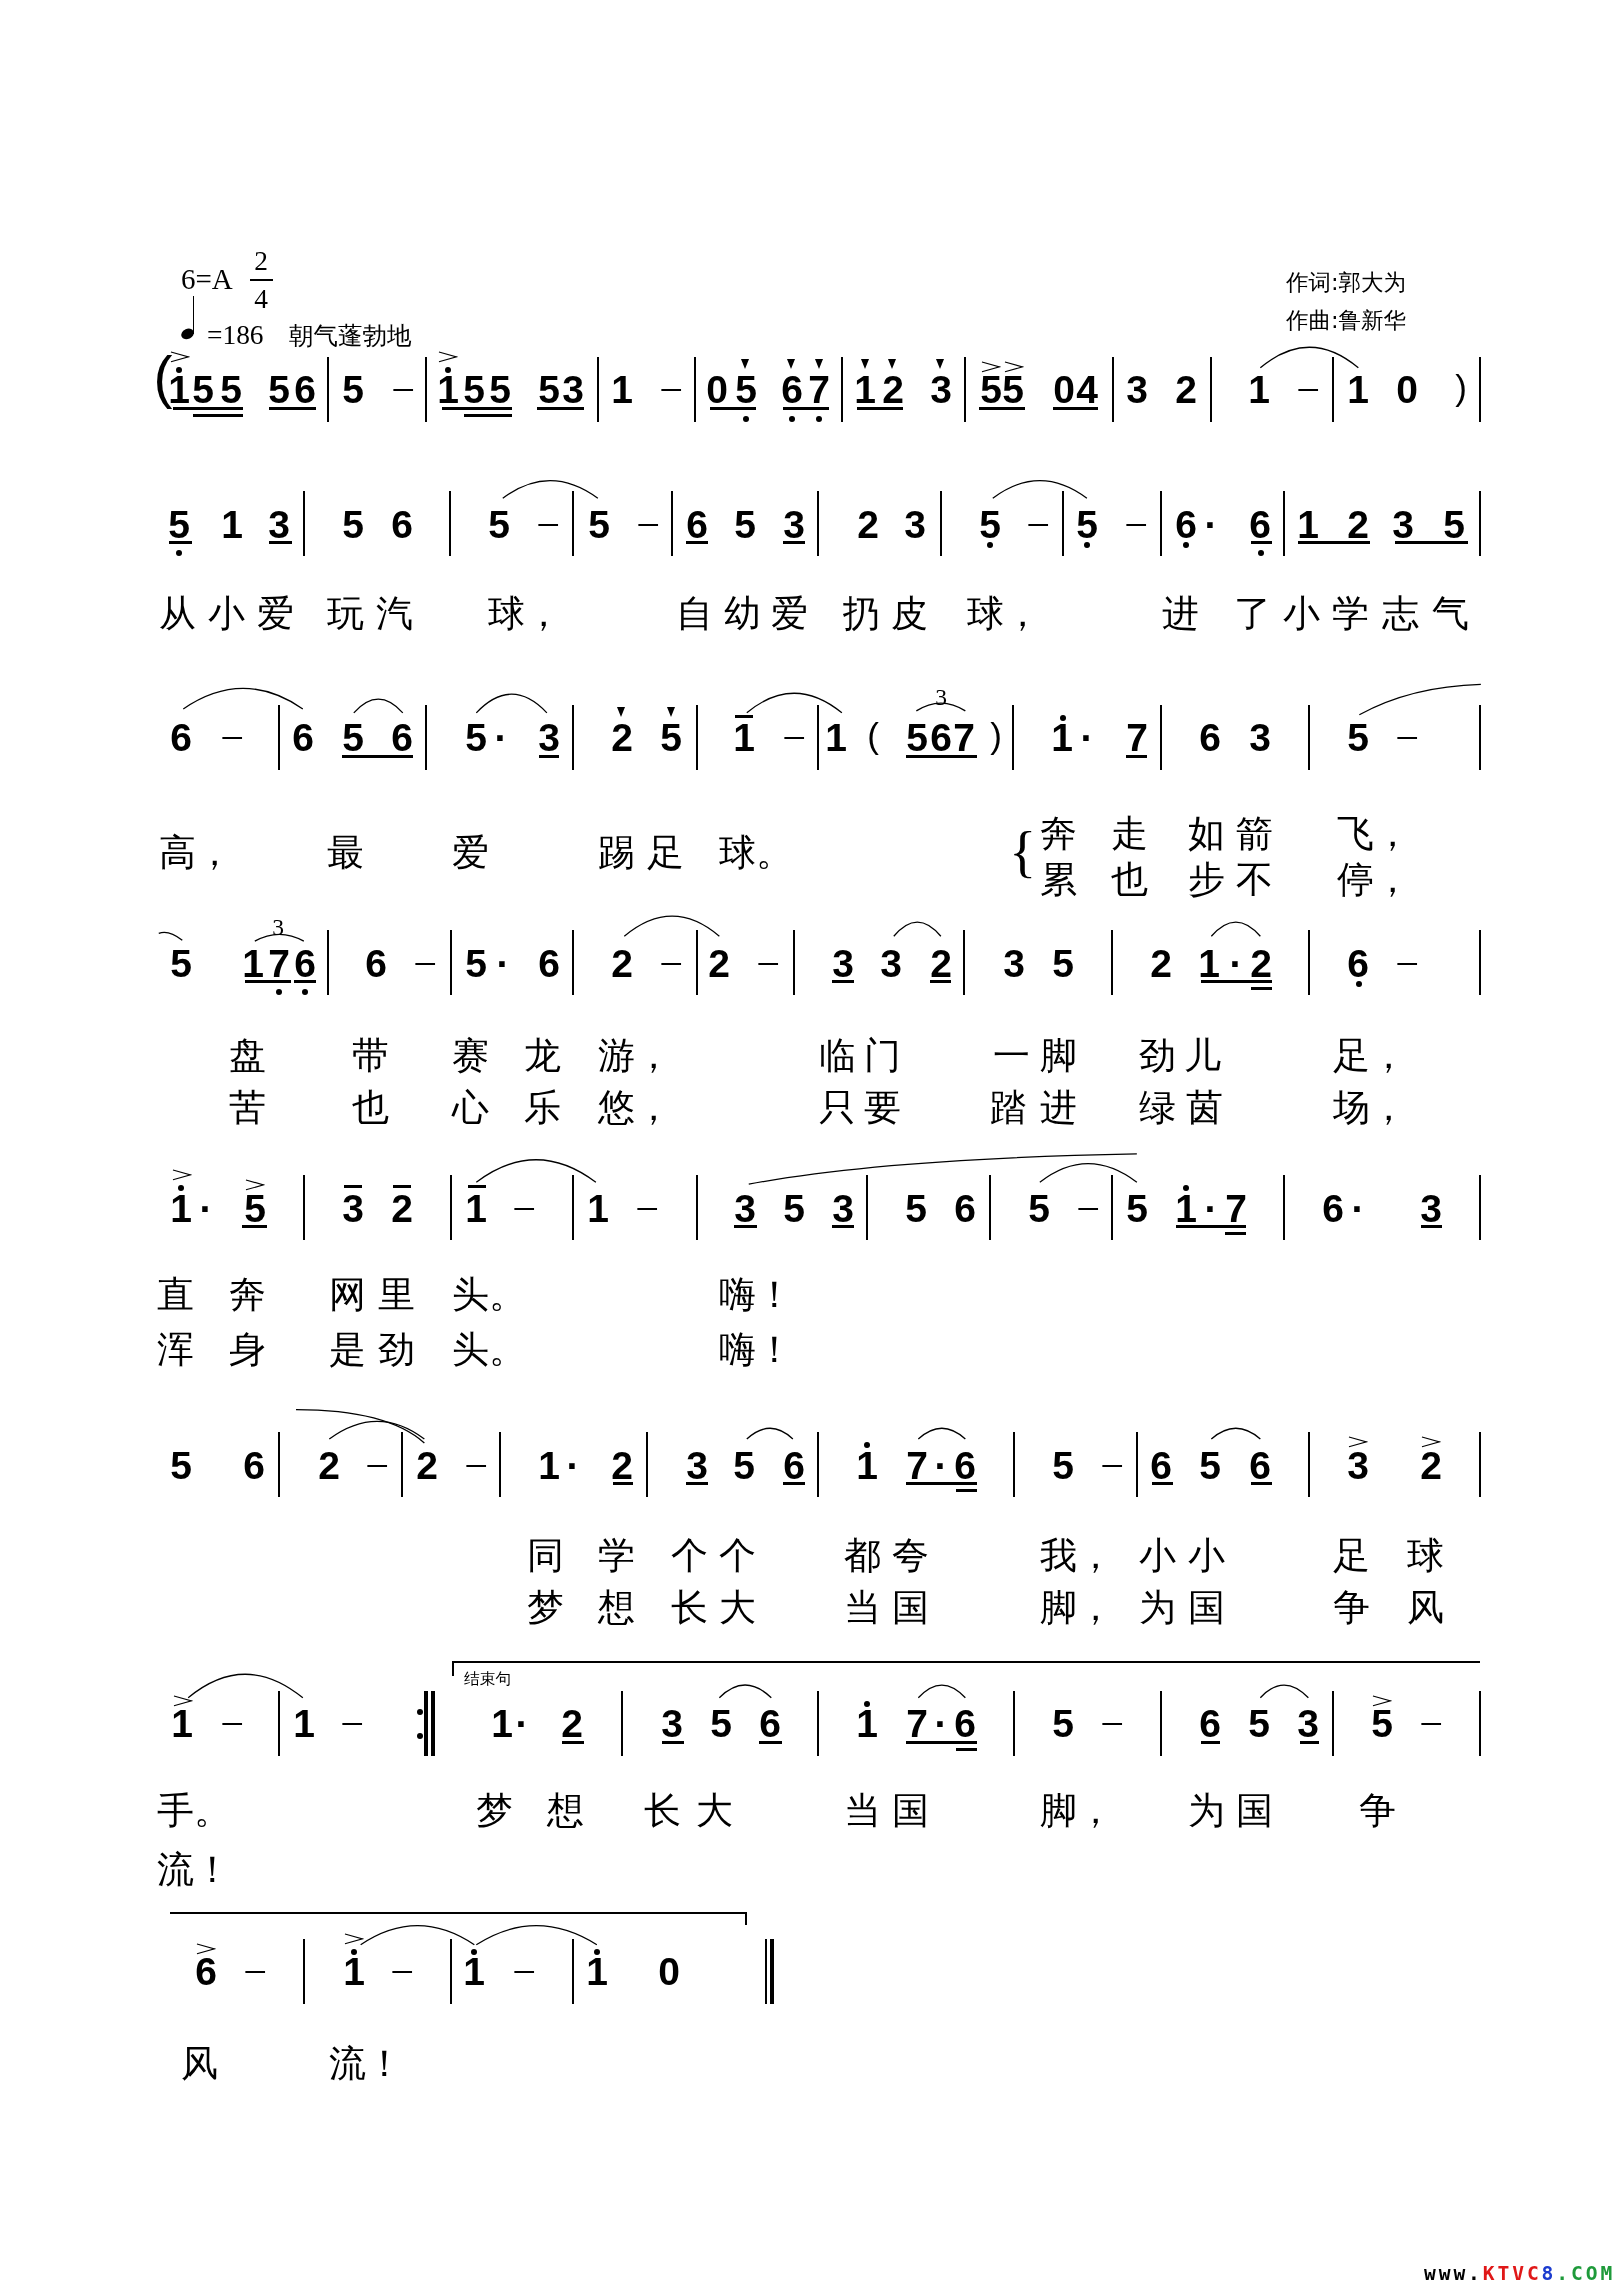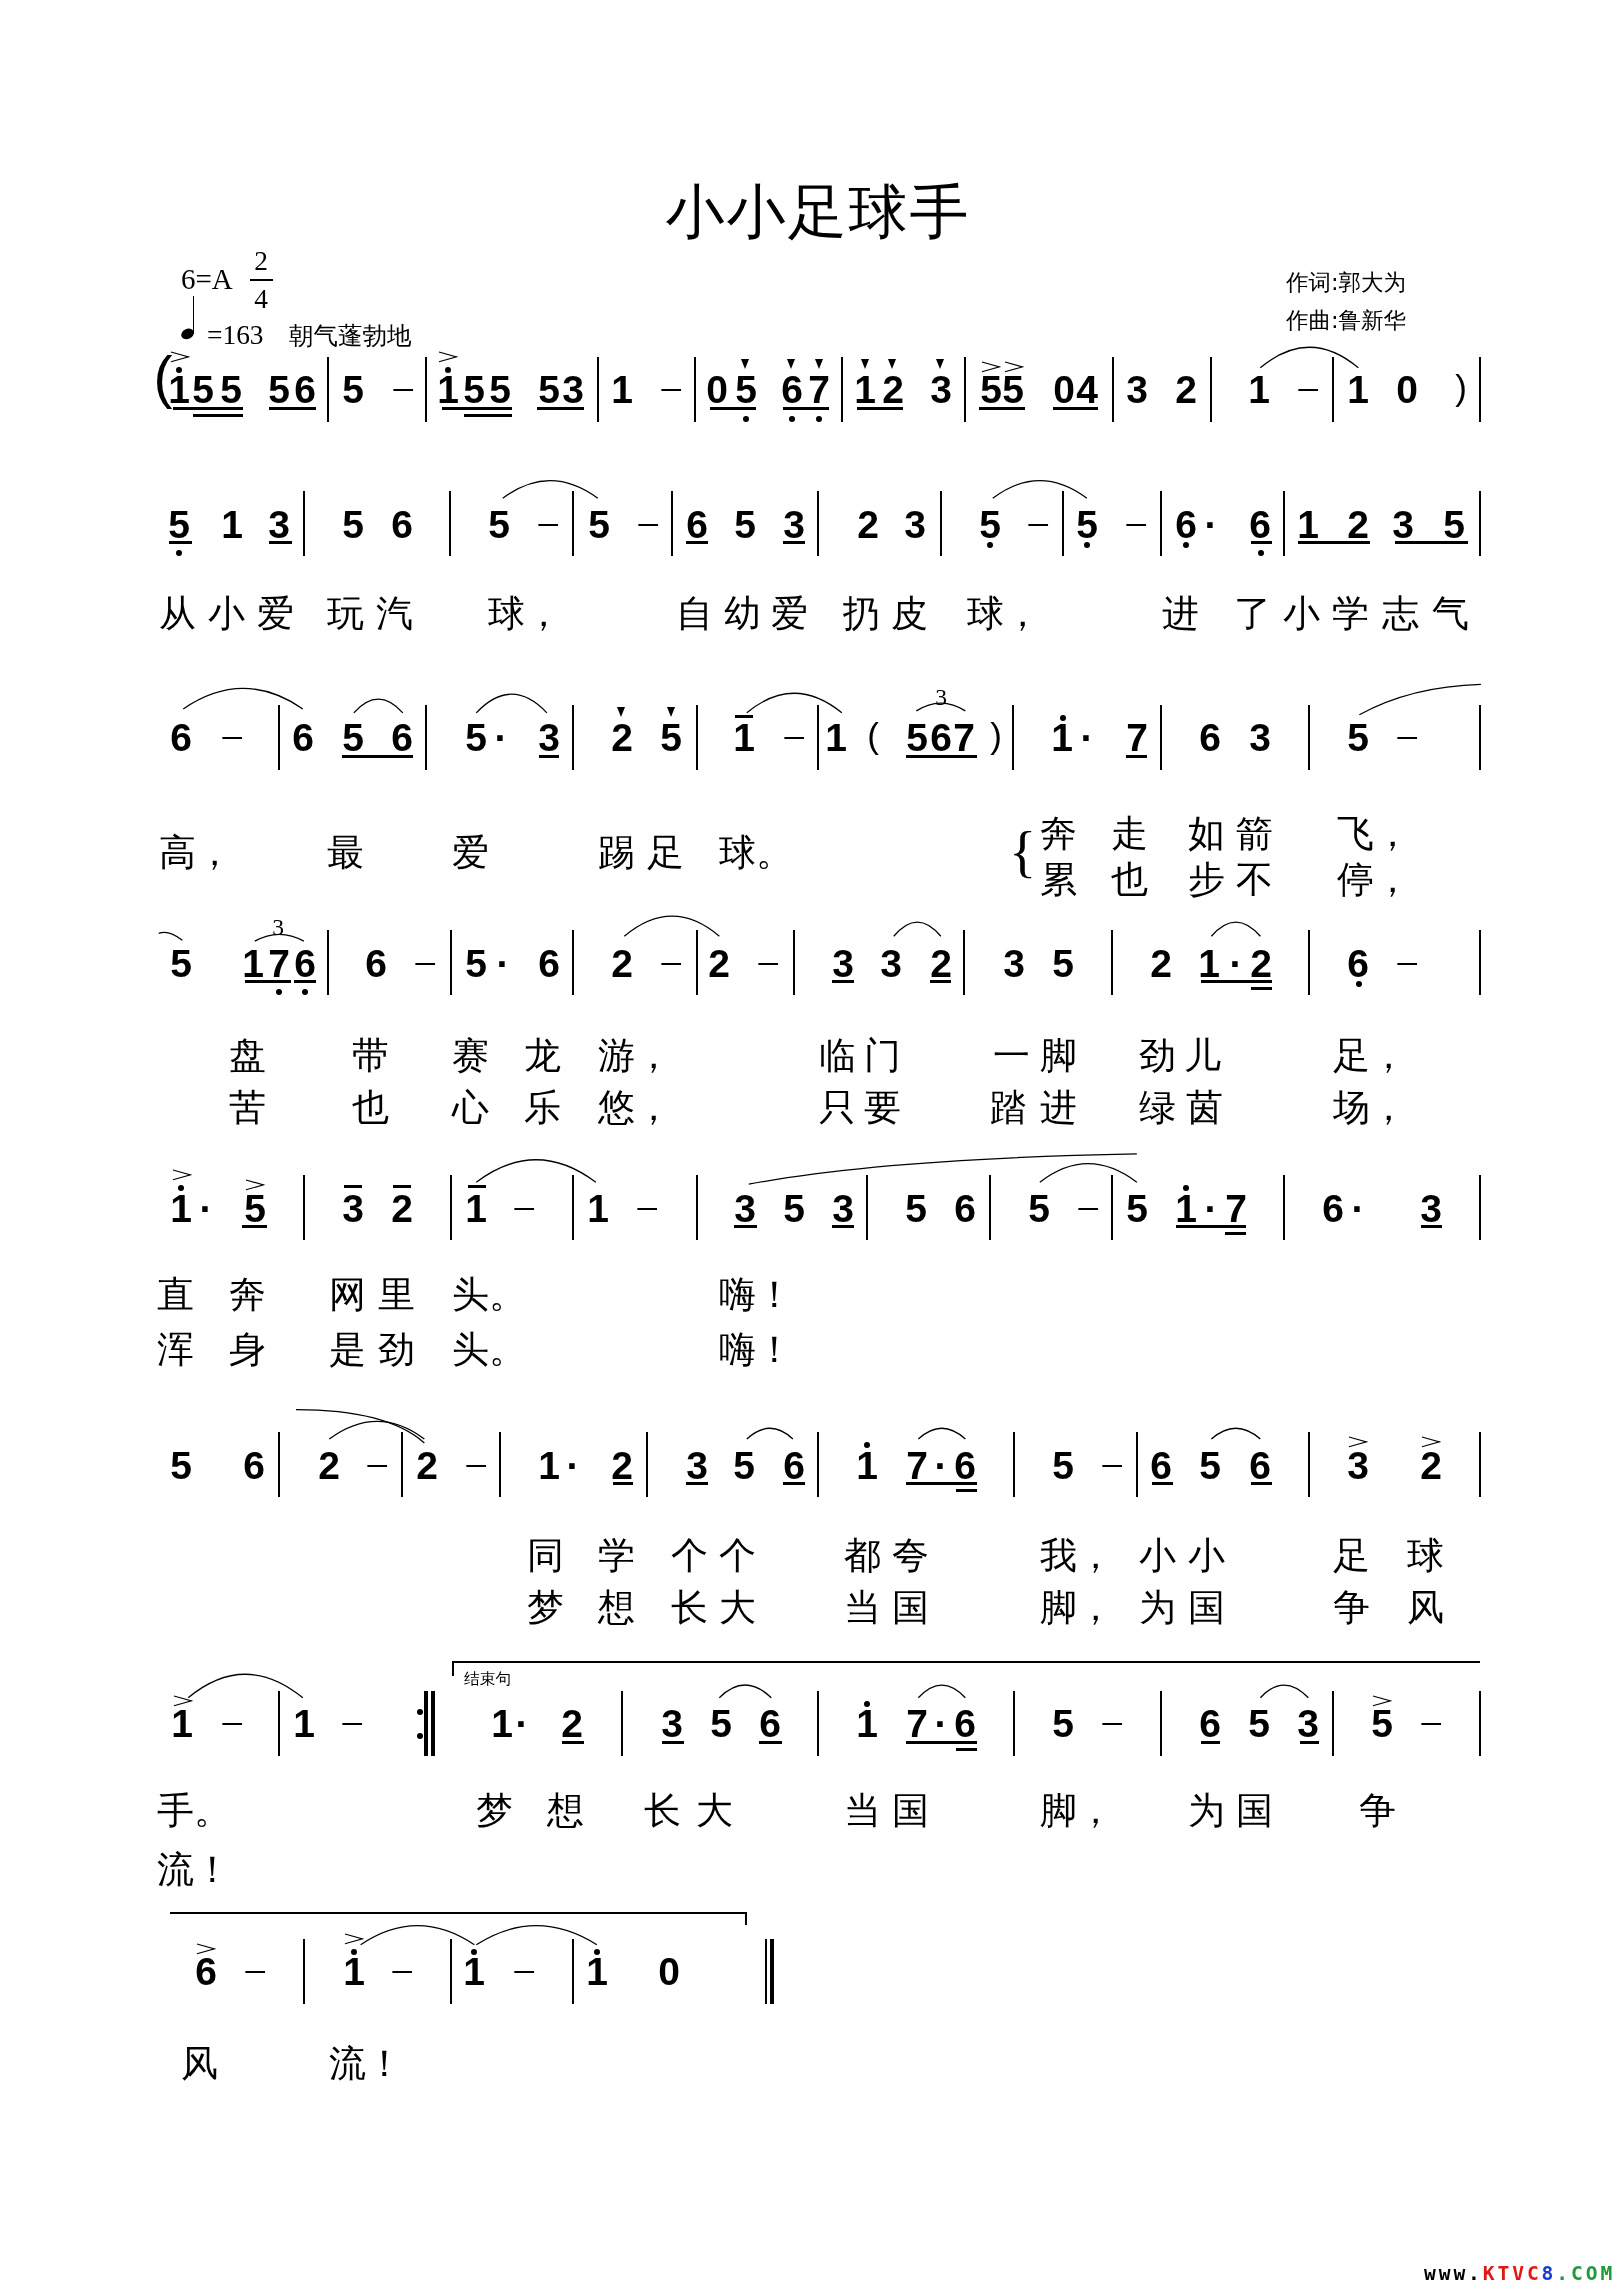--- a/index.html
+++ b/index.html
@@ -47,30 +47,29 @@
     .bracket-label { position: absolute; font-family: "DejaVu Sans", sans-serif; font-size: 15.7px; line-height: 15.7px; white-space: nowrap; }
 
     
     .watermark { position: absolute; left: 1424px; top: 2262px; font-family: "DejaVu Sans Mono", monospace; font-weight: bold; font-size: 19.6px; line-height: 23.5px; letter-spacing: 2.9px; white-space: nowrap; text-align: center; }
   </style>
 </head>
 <body>
 
 <div id="page">
 
-  <div class="title">小小足球手</div>
   <div class="key">6=A</div>
   <div class="ts-num">2</div>
   <div class="ts-line"></div>
   <div class="ts-den">4</div>
   <div class="tempo-icon">
     <span class="tempo-stem"></span>
     <span class="tempo-head"></span>
   </div>
-  <div class="tempo-val">=163</div>
+  <div class="tempo-val">=186</div>
   <div class="tempo-expr">朝气蓬勃地</div>
   <div class="credit lyricist">作词:郭大为</div>
   <div class="credit composer">作曲:鲁新华</div>
 
   <div id="score">
       <span class="note paren big" style="left: 163px; top: 370px;">(</span>
       <span class="note" style="left: 179px; top: 370px;">1</span>
       <span class="odot" style="left: 176px; top: 367px;"></span>
       <span class="accent" style="left: 170px; top: 351px;">
         <svg width="19.6" height="11.8" viewBox="0 0 20 12">

